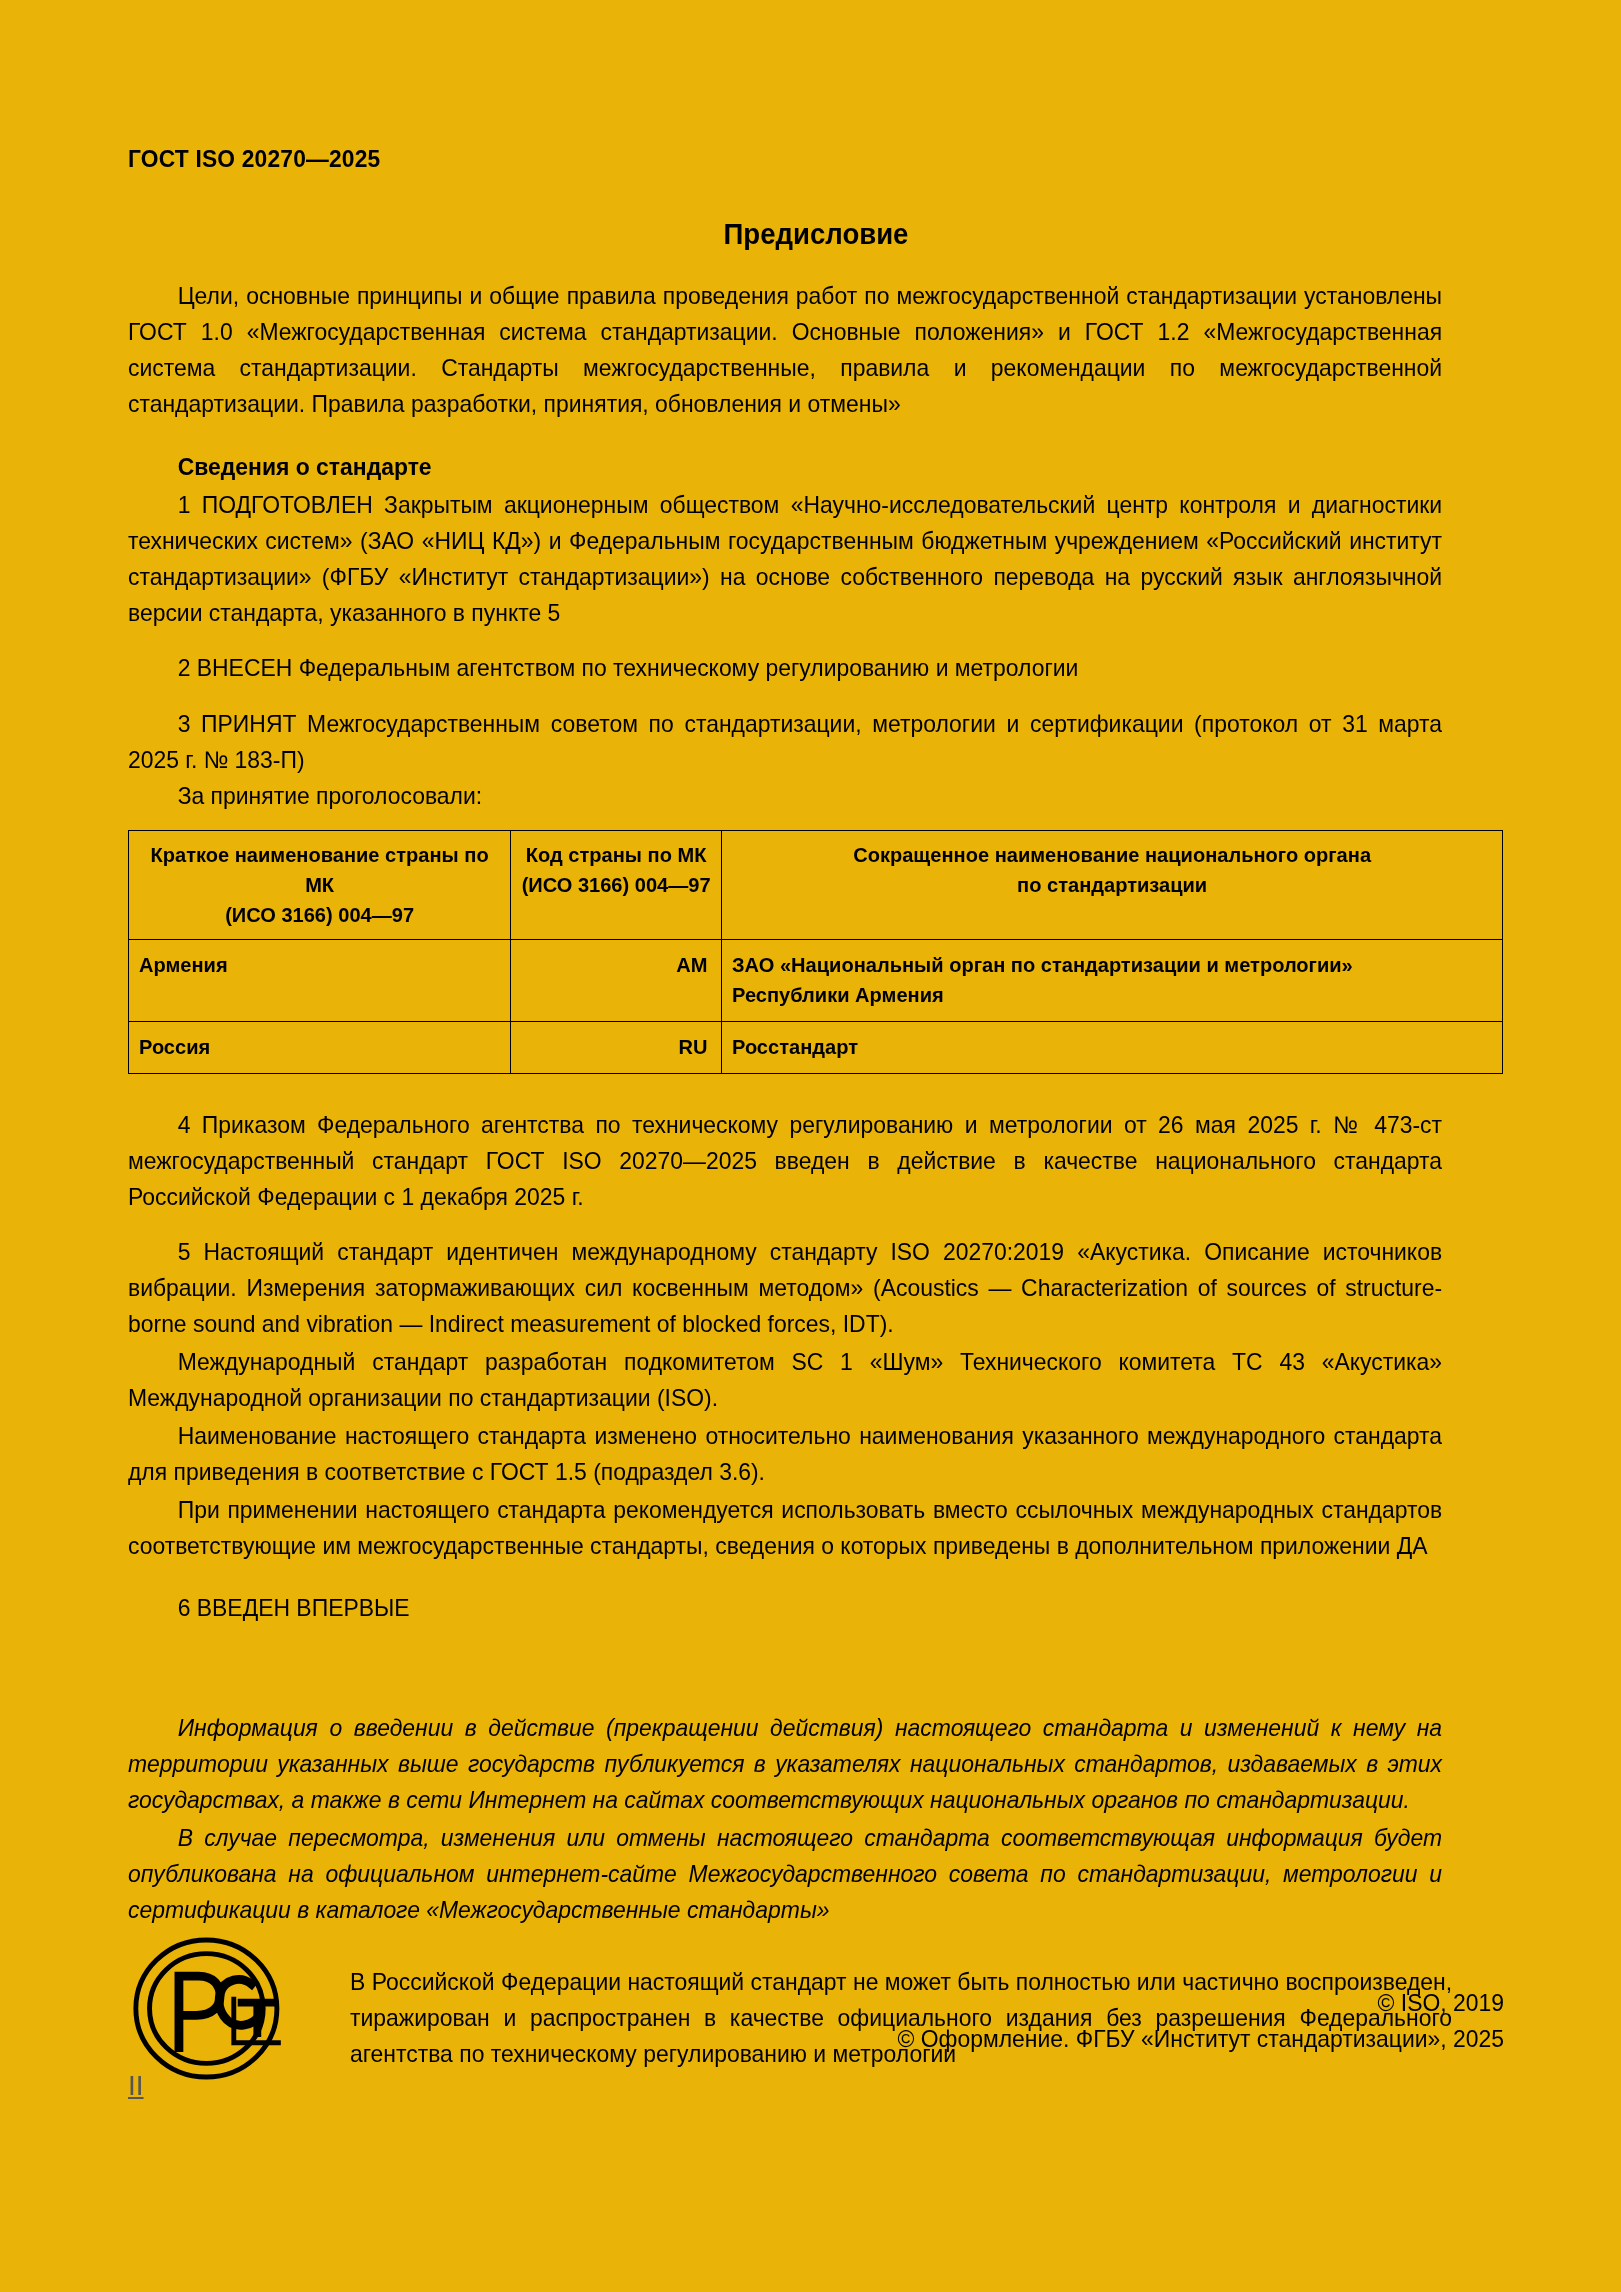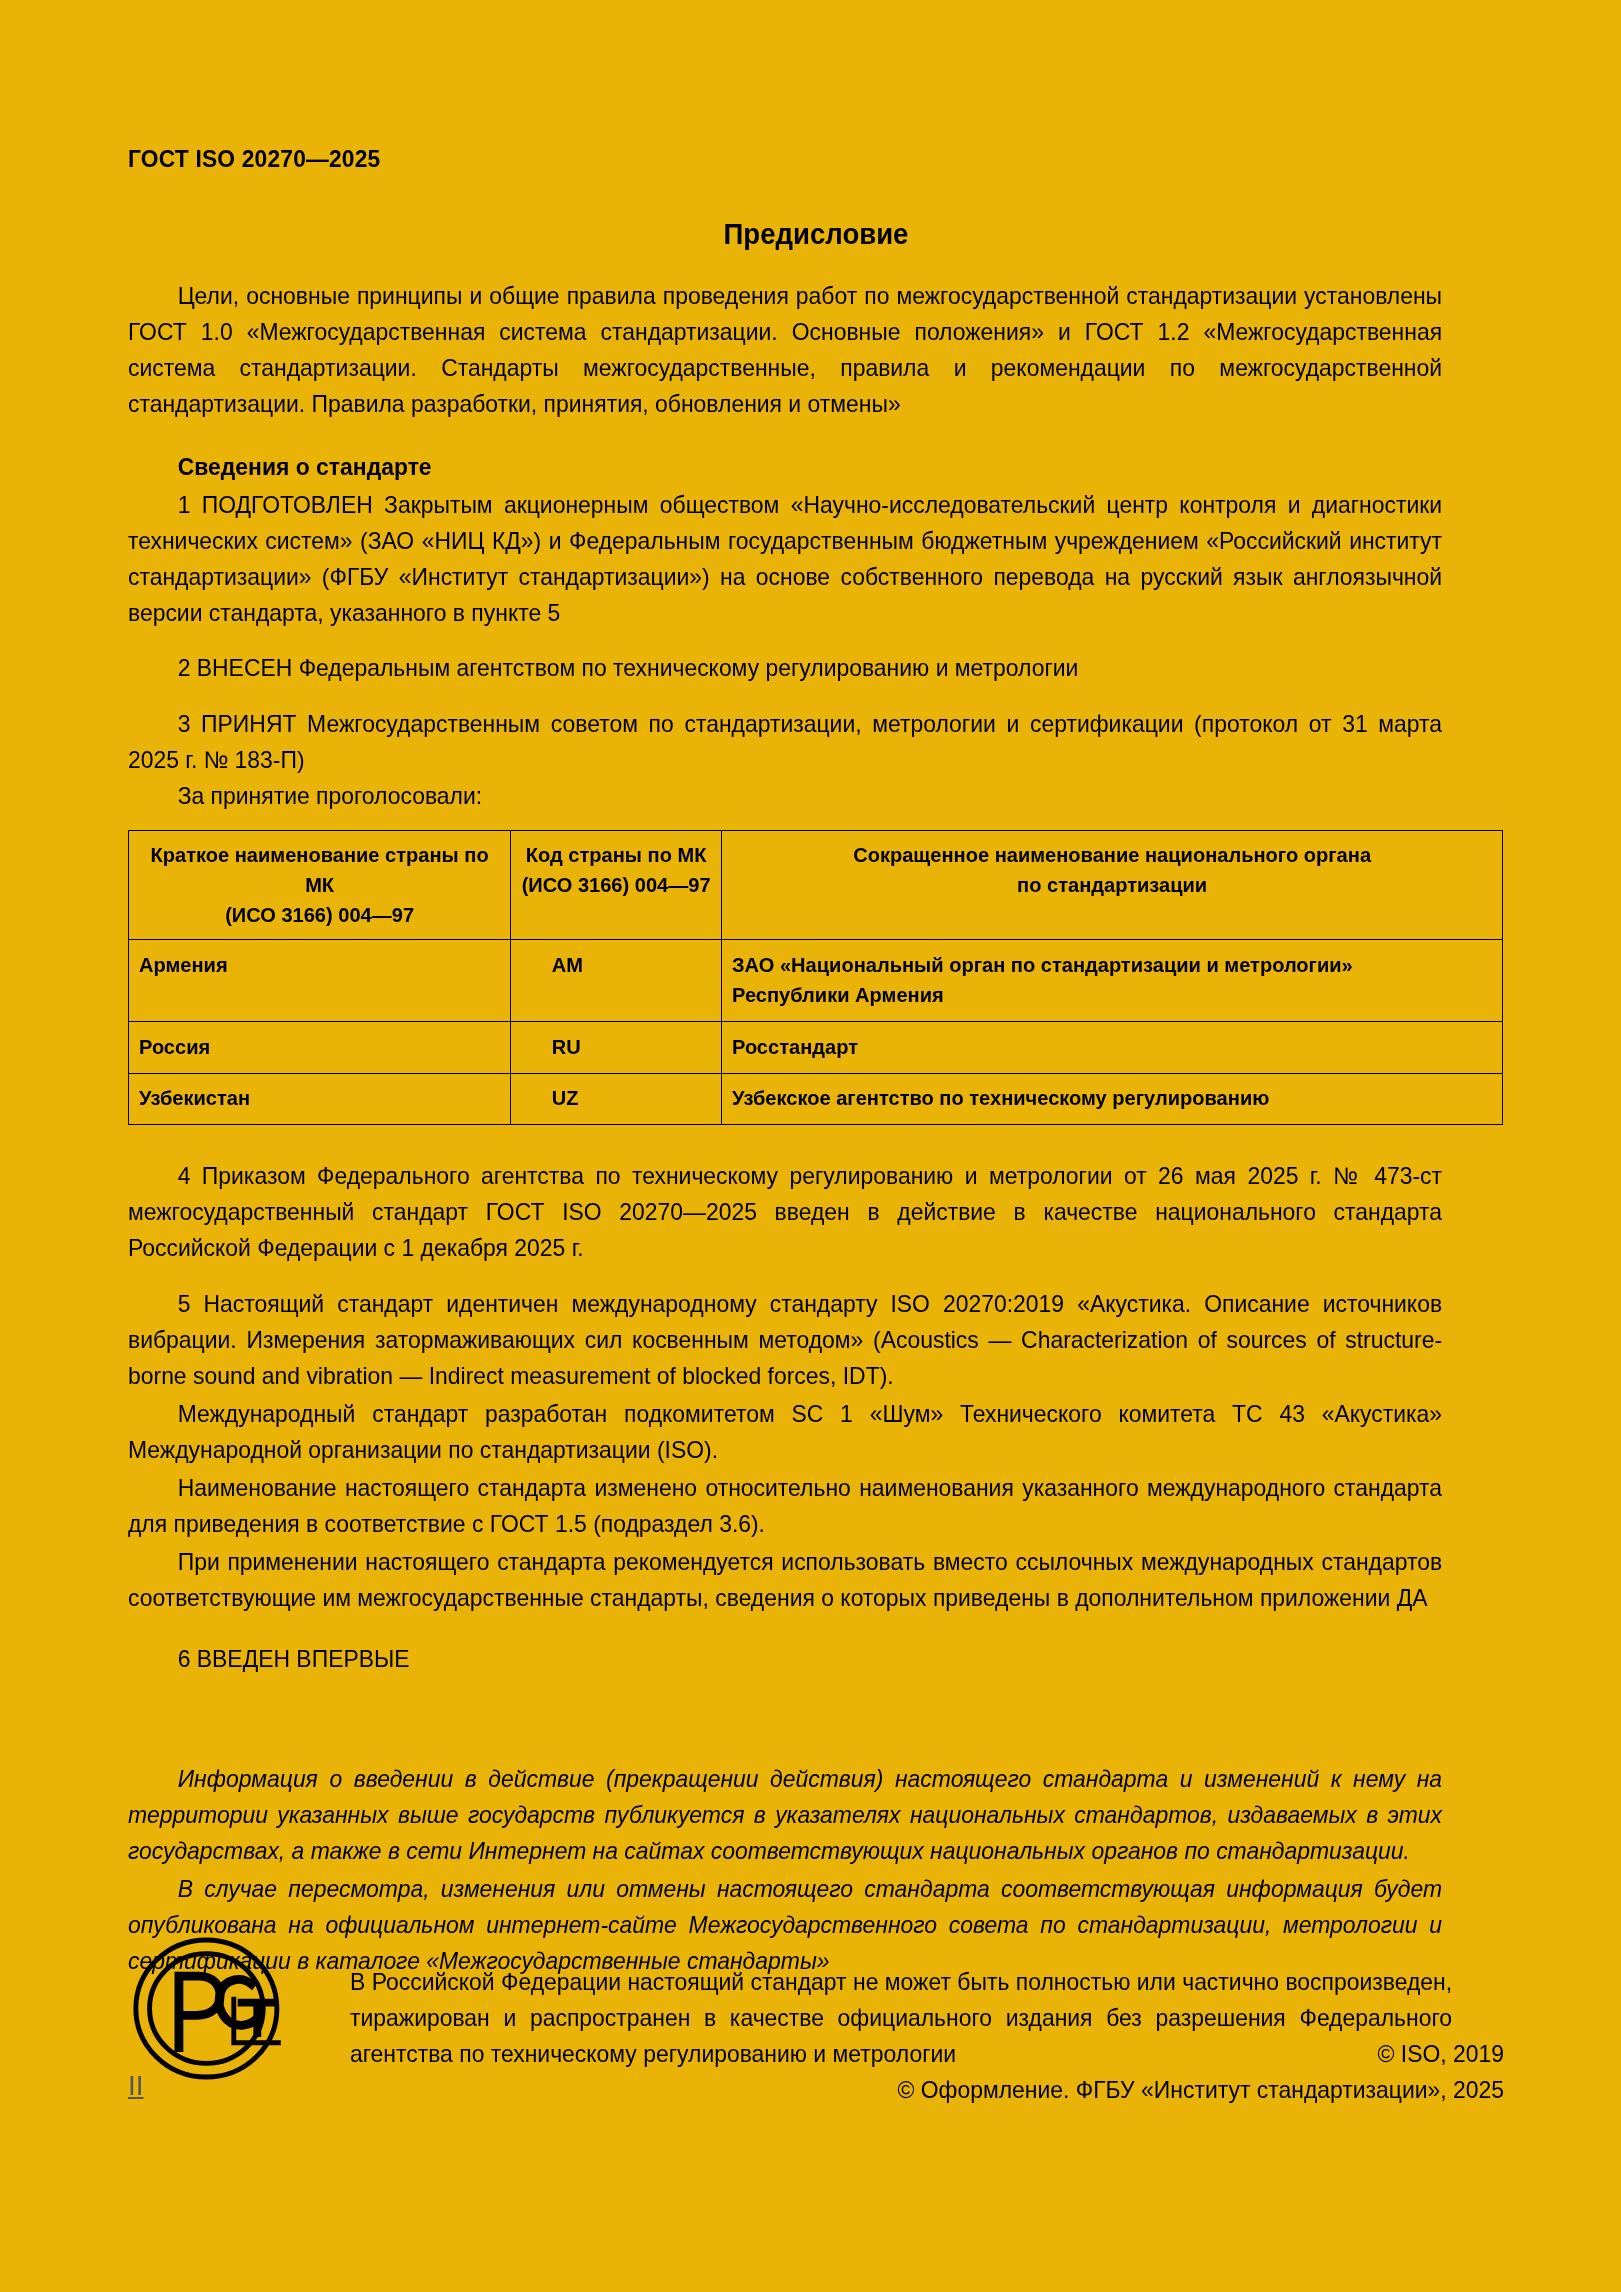--- a/index.html
+++ b/index.html
@@ -105,21 +105,21 @@
   }
   table.vote tbody td {
     padding: 9.8px 9.8px 10.8px 9.8px;
   }
   table.vote tbody td .cell-inner {
     display: block;
     transform: scaleX(0.955);
     transform-origin: left top;
   }
   table.vote tbody td.code {
-    text-align: left;
+    text-align: right;
     padding-left: 37px;
   }
   table.vote tbody td.code .cell-inner {
     transform-origin: center top;
   }
   col.c1 { width: 382px; }
   col.c2 { width: 211px; }
   col.c3 { width: 781px; }
   
   .copyright {
@@ -226,31 +226,20 @@
           <td>
             <span class="cell-inner">Россия</span>
           </td>
           <td class="code">
             <span class="cell-inner">RU</span>
           </td>
           <td>
             <span class="cell-inner">Росстандарт</span>
           </td>
         </tr>
-        <tr>
-          <td>
-            <span class="cell-inner">Узбекистан</span>
-          </td>
-          <td class="code">
-            <span class="cell-inner">UZ</span>
-          </td>
-          <td>
-            <span class="cell-inner">Узбекское агентство по техническому регулированию</span>
-          </td>
-        </tr>
       </tbody>
     </table>
 
     <p class="body indent" style="margin-top:33px;">4 Приказом Федерального агентства по техническому регулированию и метрологии от 26 мая 2025 г. № 473-ст межгосударственный стандарт ГОСТ ISO 20270—2025  введен в действие в качестве национального стандарта Российской Федерации с 1 декабря 2025 г.</p>
 
     <p class="body indent gap-md">5 Настоящий стандарт идентичен международному стандарту ISO 20270:2019 «Акустика. Описание источников вибрации. Измерения затормаживающих сил косвенным методом» (Acoustics — Characterization of sources of structure-borne sound and vibration — Indirect measurement of blocked forces, IDT).</p>
 
     <p class="body indent gap-sm">Международный стандарт разработан подкомитетом SC 1 «Шум» Технического комитета ТС 43 «Акустика» Международной организации по стандартизации (ISO).</p>
 
     <p class="body indent gap-sm">Наименование настоящего стандарта изменено относительно наименования указанного международного стандарта для приведения в соответствие с ГОСТ 1.5 (подраздел 3.6).</p>

